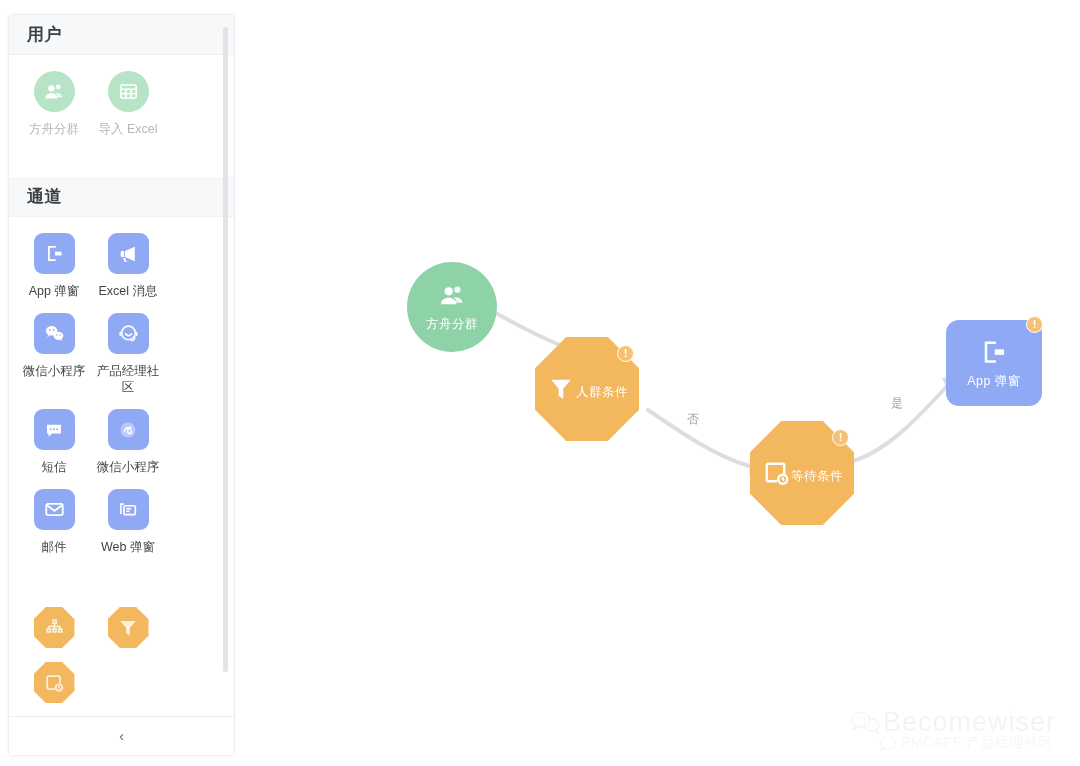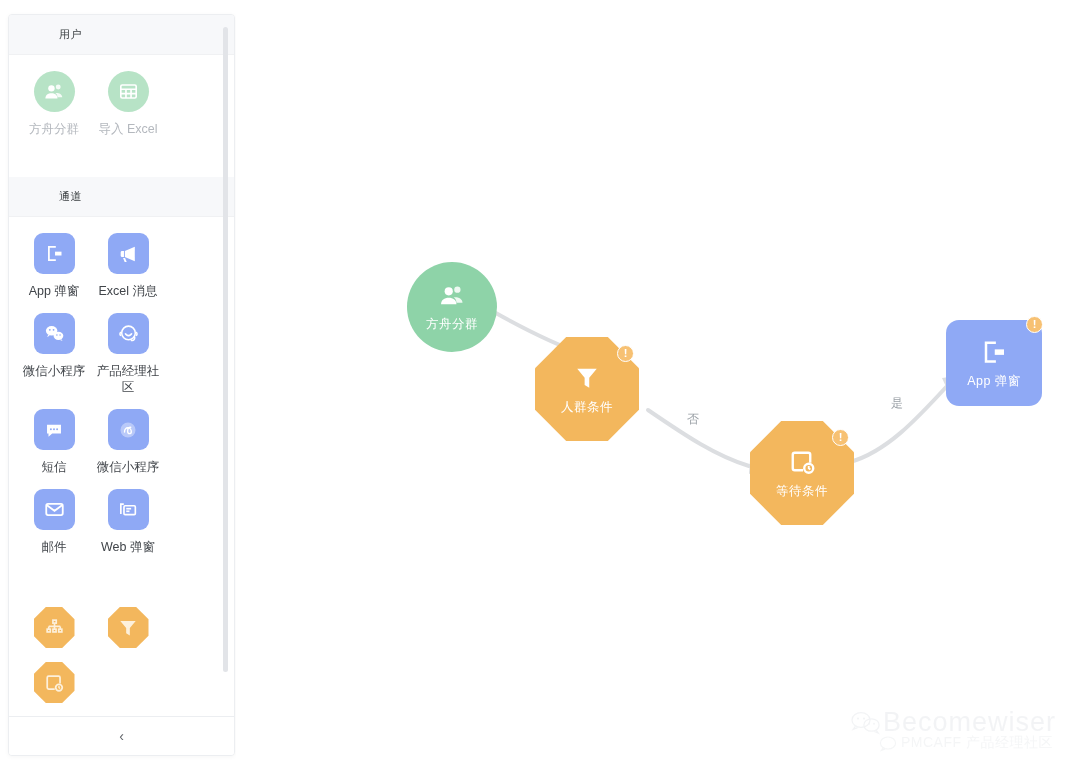--- a/index.html
+++ b/index.html
@@ -39,25 +39,24 @@
   .section-header {
     height: 40px;
     background: #f7f8fa;
     border-bottom: 1px solid #f0f1f3;
     display: flex;
     align-items: center;
     padding-left: 18px;
     box-sizing: border-box;
   }
   .section-header .title {
-    font-size: 11px;
-    font-weight: normal;
+    font-size: 17px;
+    font-weight: bold;
     color: #3c4043;
     letter-spacing: .5px;
-    margin-left: 32px;
   }
   .help-icon {
     display: inline-flex;
     align-items: center;
     justify-content: center;
     width: 13px;
     height: 13px;
     margin-left: 7px;
     border-radius: 50%;
     border: 1px solid #b9bdc4;
@@ -169,21 +168,21 @@
     width: 90px; height: 90px;
     border-radius: 50%;
     background: #8ed3a8;
     display: flex; flex-direction: column;
     align-items: center; justify-content: center;
   }
   .node-octagon {
     width: 104px; height: 104px;
     background: #f3b75d;
     clip-path: polygon(30% 0%, 70% 0%, 100% 30%, 100% 70%, 70% 100%, 30% 100%, 0% 70%, 0% 30%);
-    display: flex; flex-direction: column;
+    display: flex; 
     align-items: center; justify-content: center;
   }
   .node-square {
     width: 96px; height: 86px;
     border-radius: 13px;
     background: #8fa9f5;
     display: flex; flex-direction: column;
     align-items: center; justify-content: center;
   }
   .node-label {

